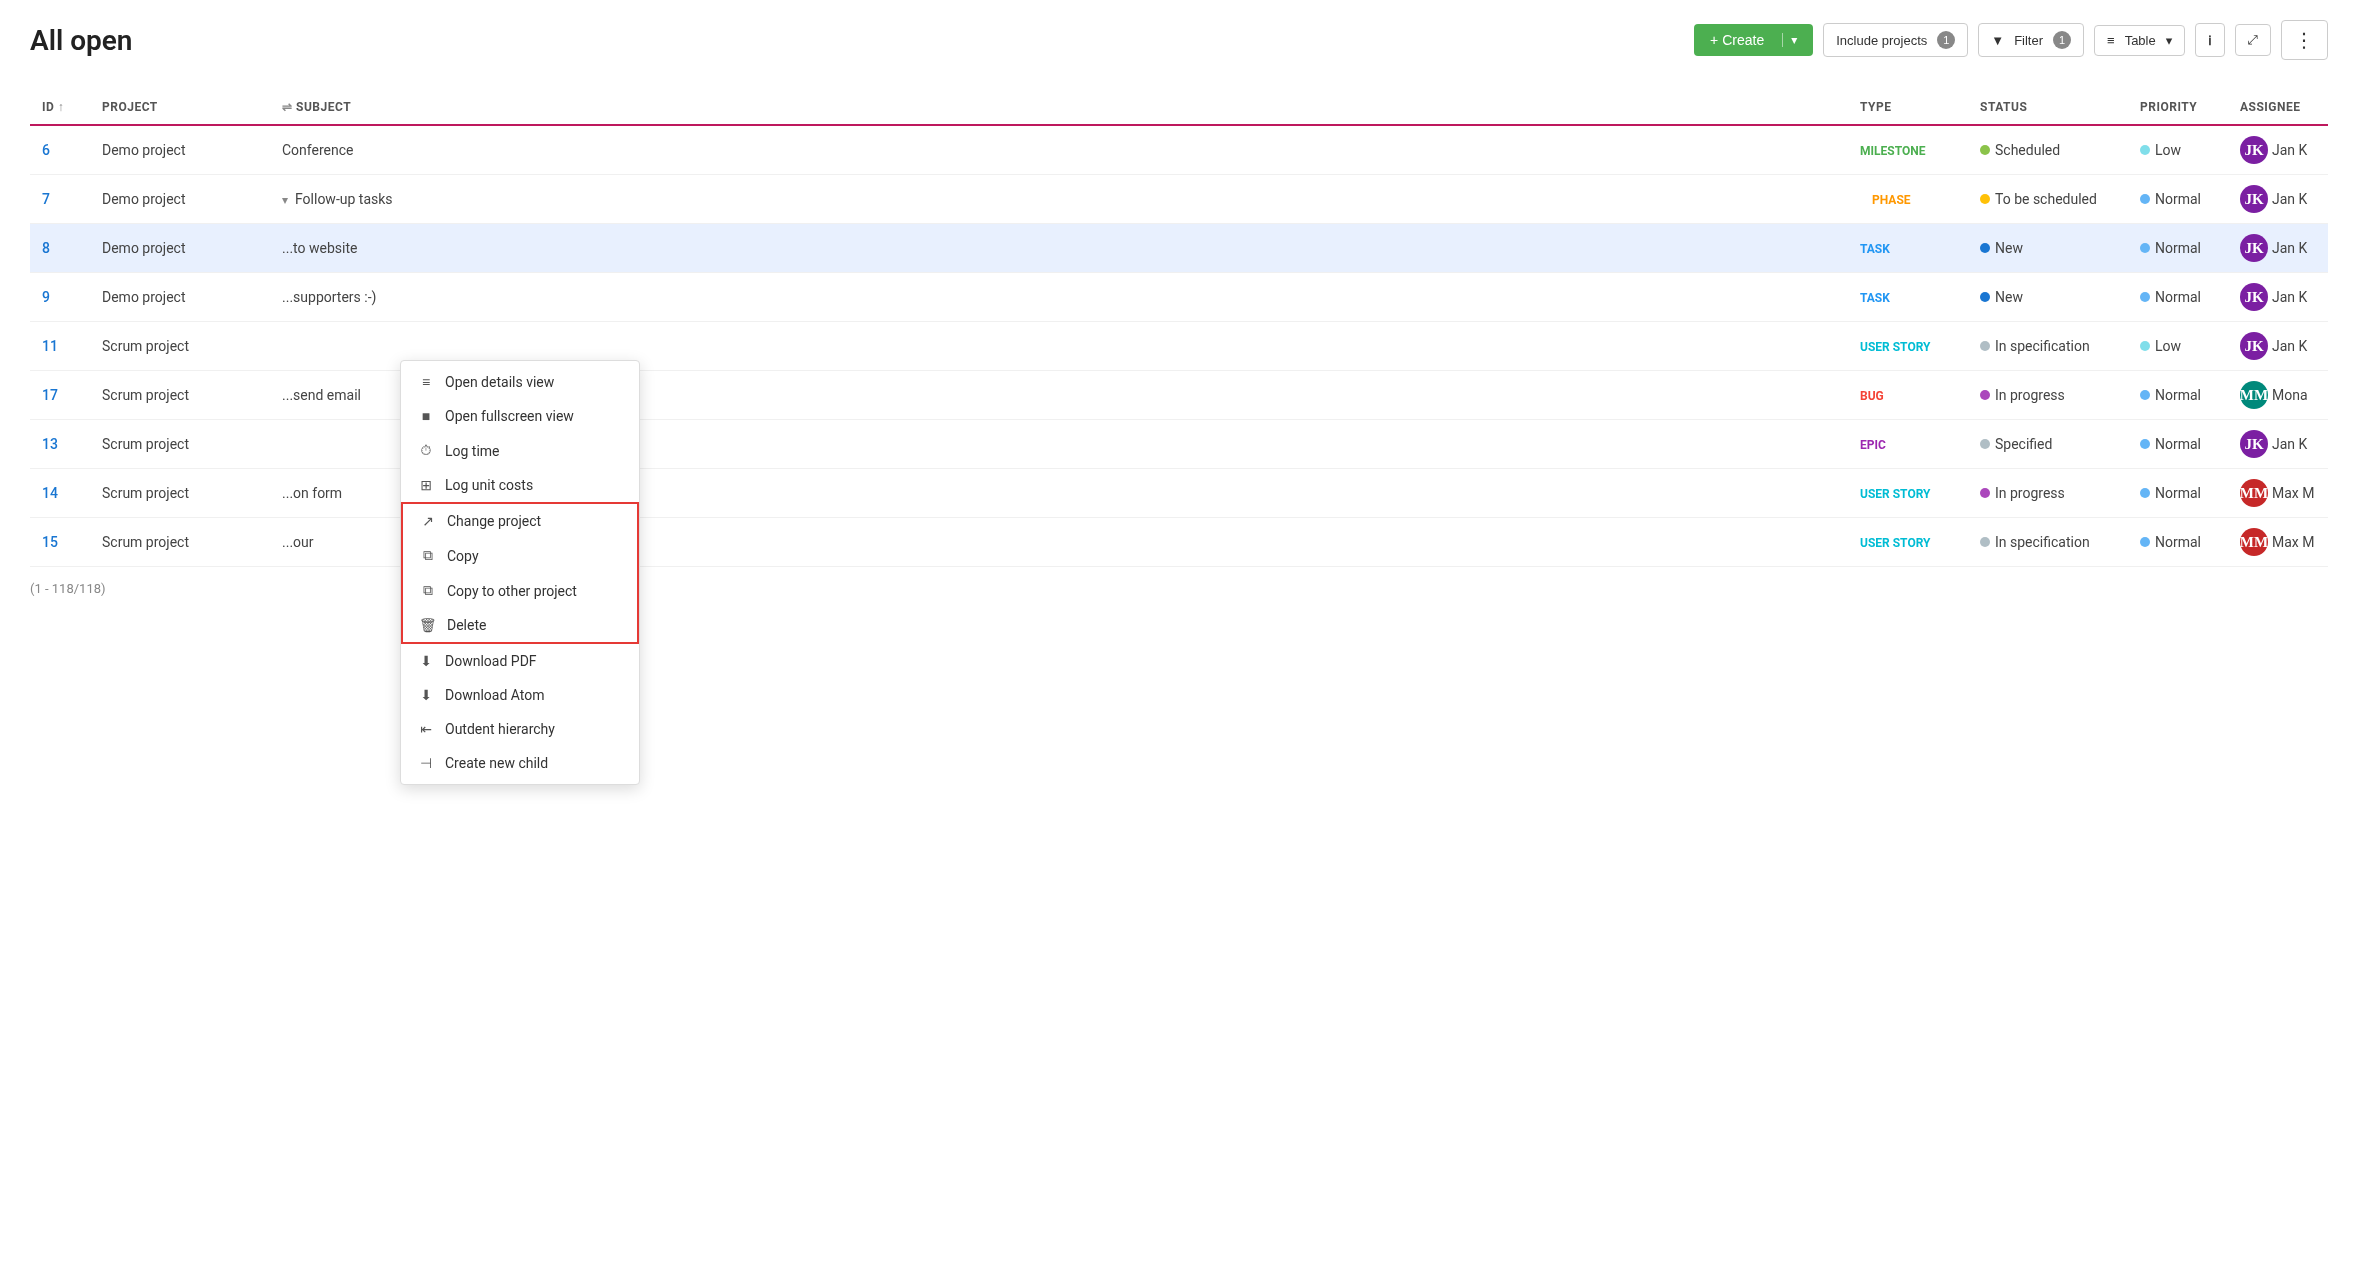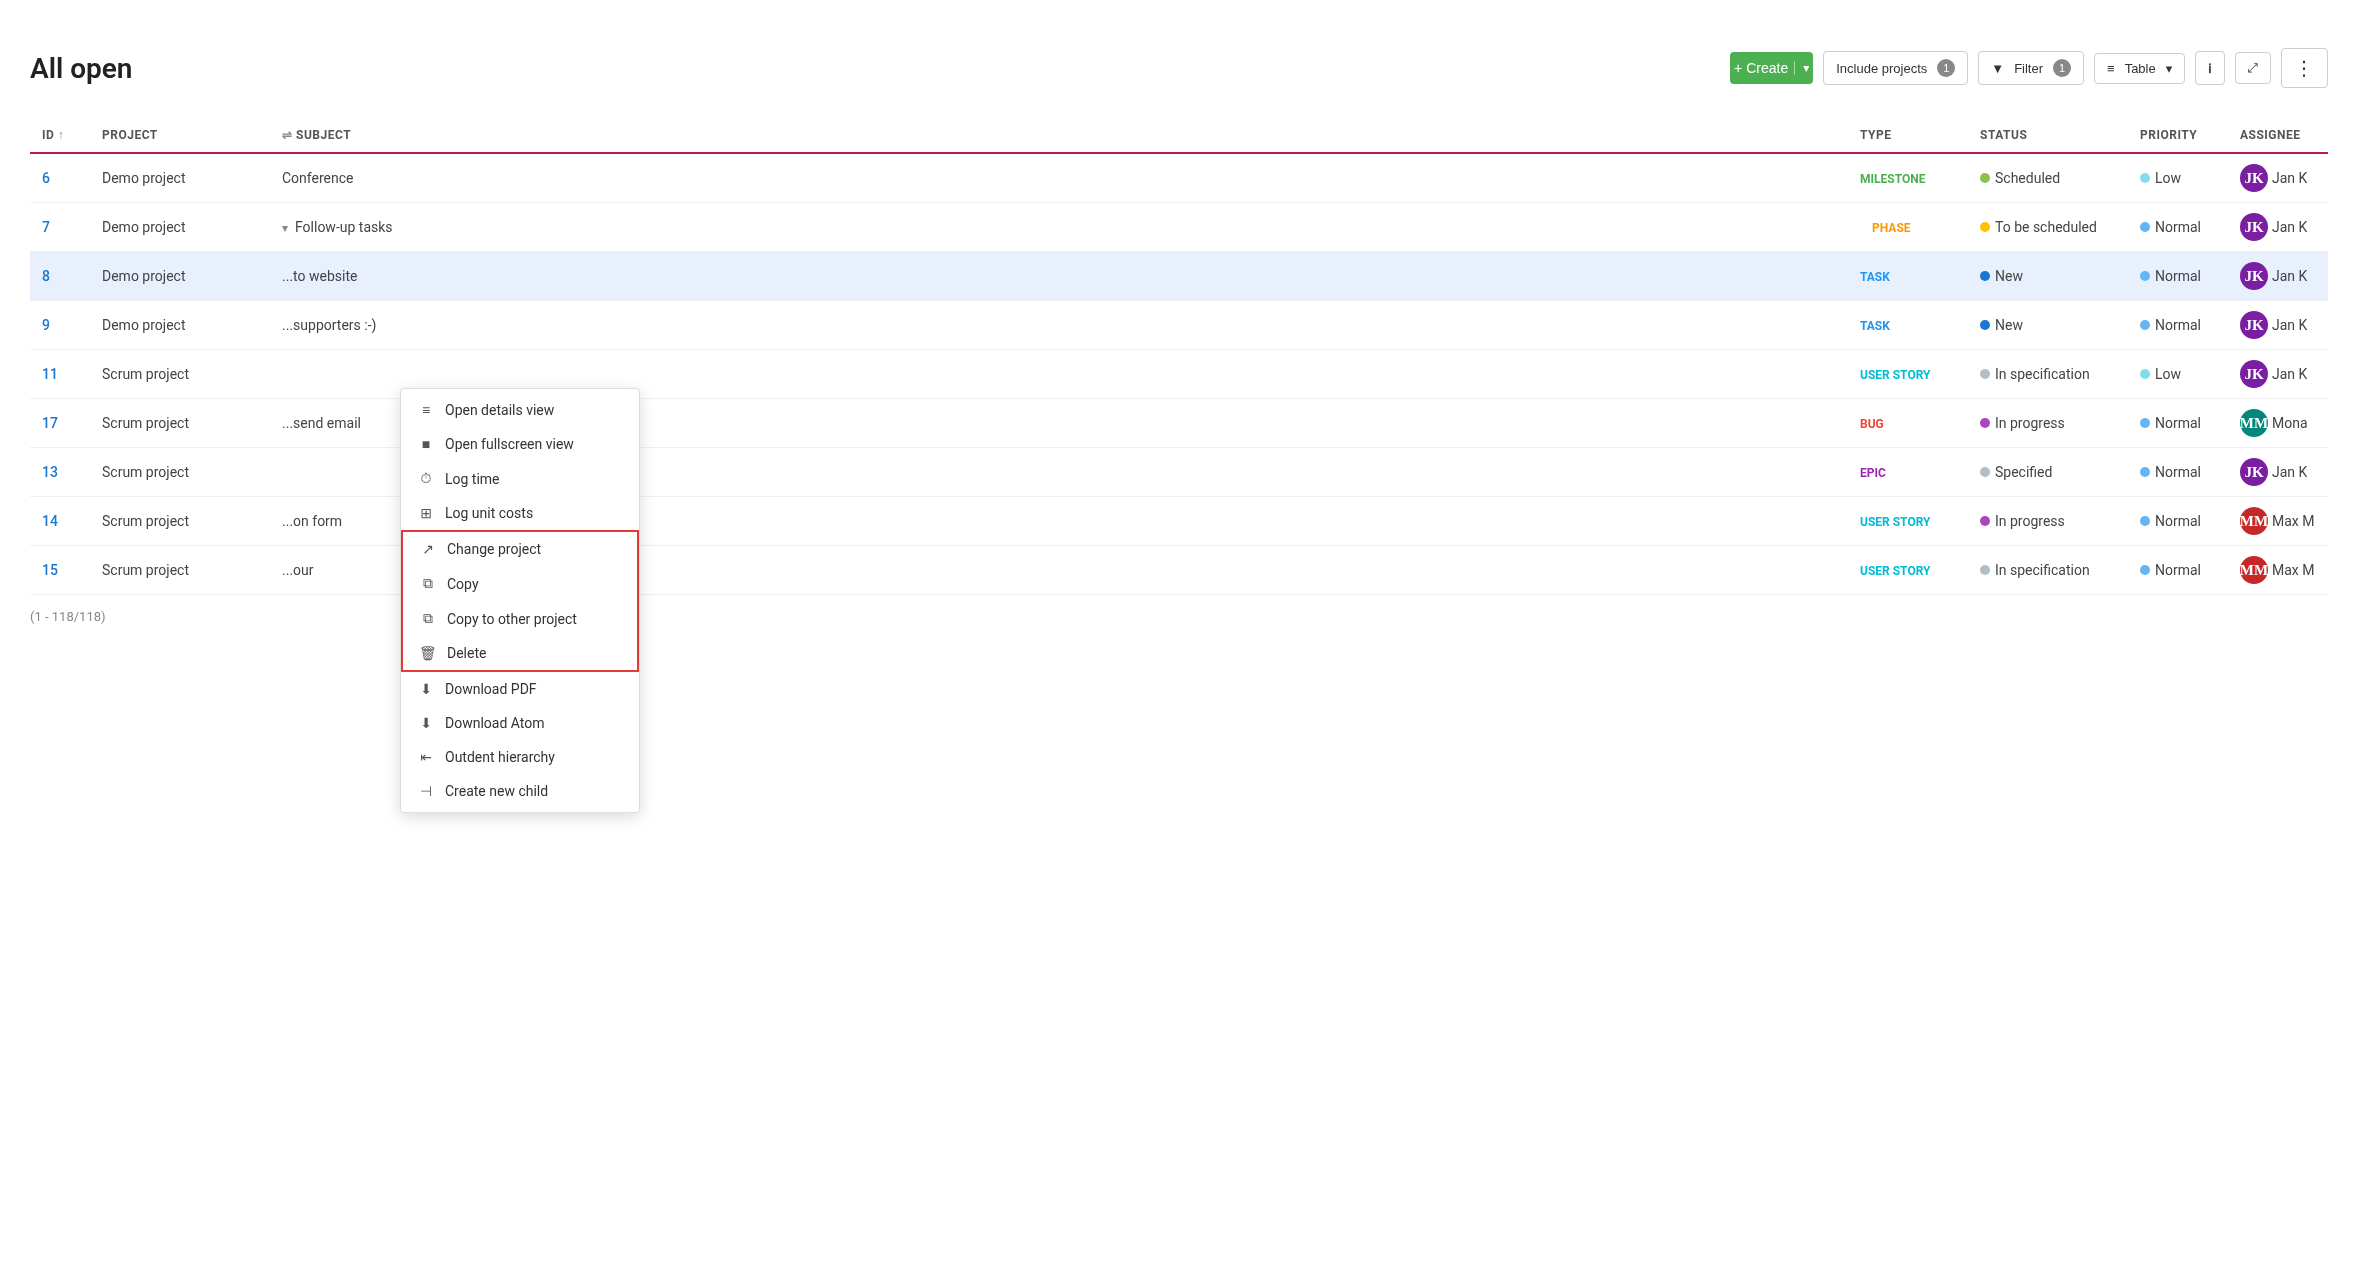--- a/index.html
+++ b/index.html
@@ -16,47 +16,46 @@
       padding: 20px 30px;
       position: relative;
     }
 
     
     .header {
       display: flex;
       align-items: center;
       justify-content: space-between;
       margin-bottom: 30px;
-      margin-top: 28px;
     }
 
     .page-title {
       font-size: 28px;
       font-weight: 600;
       color: #222;
     }
 
     .header-actions {
       display: flex;
       align-items: center;
       gap: 10px;
     }
 
     .btn-create {
       background: #4caf50;
       color: #fff;
       border: none;
       border-radius: 4px;
-      padding: 8px 4px;
+      padding: 8px 16px;
       font-size: 14px;
       font-weight: 500;
       cursor: pointer;
       display: flex;
       align-items: center;
-      gap: 6px;
+      gap: 18px;
     }
 
     .btn-create .dropdown-arrow {
       border-left: 1px solid rgba(255,255,255,0.5);
       padding-left: 8px;
       font-size: 12px;
     }
 
     .btn-outline {
       background: #fff;

